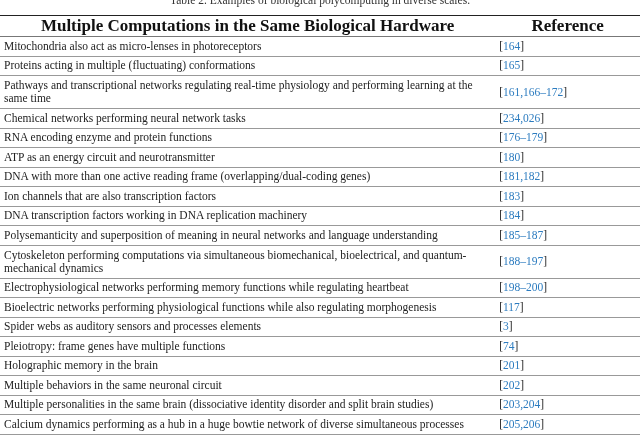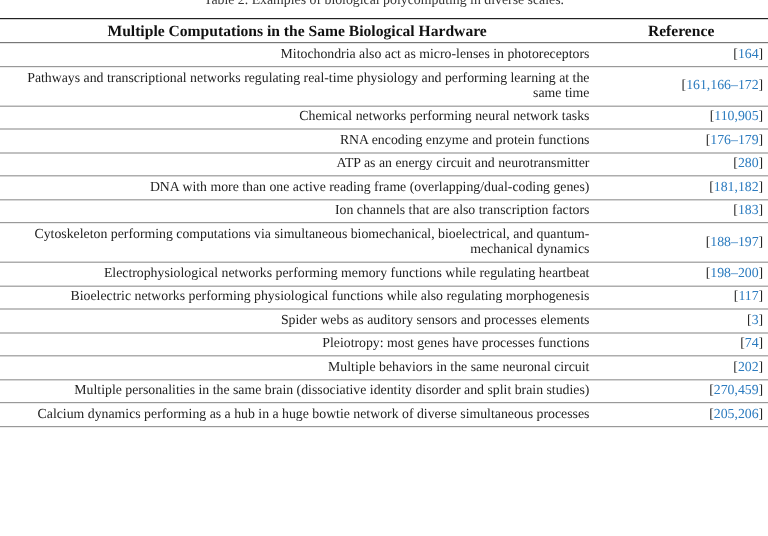--- a/index.html
+++ b/index.html
@@ -2,22 +2,22 @@
 <html><head>
 <meta charset="utf-8">
 <style>
   html, body { margin: 0; padding: 0; background: #ffffff; }
   body { width: 640px; height: 447px; overflow: hidden; position: relative;
          font-family: "Liberation Serif", "DejaVu Serif", serif; color: #222; }
   .caption { position: absolute; top: -6px; left: 0; width: 640px; text-align: center;
              font-size: 11.5px; color: #333; white-space: nowrap; }
   table { position: absolute; top: 15px; left: 0; width: 640px; border-collapse: collapse; }
   thead tr { border-top: 1.5px solid #222; border-bottom: 1px solid #777; }
-  th { font-weight: bold; font-size: 13px; height: 19px; padding: 0 4px; color: #111; }
-  td { font-size: 11.5px; text-align: right; padding: 0 4px; line-height: 13px; color: #222; }
+  th { font-weight: bold; font-size: 17px; height: 19px; padding: 0 4px; color: #111; }
+  td { font-size: 11.5px; text-align: left; padding: 0 4px; line-height: 13px; color: #222; }
   tbody tr { border-bottom: 1px solid #999; }
   tbody tr.single td { height: 18.5px; }
   tbody tr.double td { height: 32px; }
   .c1 { width: 494px; }
   .c2 { width: 138px; }
   .ref { white-space: nowrap; margin-top: 36px; }
   .ref .num { color: #2b7bbf; }
   .ref .br { color: #222; }
 </style>
 </head>
@@ -30,70 +30,86 @@
     <tr>
       <th class="c1">Multiple Computations in the Same Biological Hardware</th>
       <th class="c2">Reference</th>
     </tr>
   </thead>
   <tbody id="tbody">
       <tr class="single">
         <td class="c1">Mitochondria also act as micro-lenses in photoreceptors</td>
         <td class="c2 ref"><span class="br">[</span><span class="num">164</span><span class="br">]</span></td>
       </tr>
+      <tr class="single">
+        <td class="c1">Proteins acting in multiple (fluctuating) conformations</td>
+        <td class="c2 ref"><span class="br">[</span><span class="num">165</span><span class="br">]</span></td>
+      </tr>
       <tr class="double">
         <td class="c1">Pathways and transcriptional networks regulating real-time physiology and performing learning at the same time</td>
         <td class="c2 ref"><span class="br">[</span><span class="num">161,166–172</span><span class="br">]</span></td>
       </tr>
       <tr class="single">
         <td class="c1">Chemical networks performing neural network tasks</td>
-        <td class="c2 ref"><span class="br">[</span><span class="num">110,905</span><span class="br">]</span></td>
+        <td class="c2 ref"><span class="br">[</span><span class="num">234,026</span><span class="br">]</span></td>
       </tr>
       <tr class="single">
         <td class="c1">RNA encoding enzyme and protein functions</td>
         <td class="c2 ref"><span class="br">[</span><span class="num">176–179</span><span class="br">]</span></td>
       </tr>
       <tr class="single">
         <td class="c1">ATP as an energy circuit and neurotransmitter</td>
-        <td class="c2 ref"><span class="br">[</span><span class="num">280</span><span class="br">]</span></td>
+        <td class="c2 ref"><span class="br">[</span><span class="num">180</span><span class="br">]</span></td>
       </tr>
       <tr class="single">
         <td class="c1">DNA with more than one active reading frame (overlapping/dual-coding genes)</td>
         <td class="c2 ref"><span class="br">[</span><span class="num">181,182</span><span class="br">]</span></td>
       </tr>
       <tr class="single">
         <td class="c1">Ion channels that are also transcription factors</td>
         <td class="c2 ref"><span class="br">[</span><span class="num">183</span><span class="br">]</span></td>
+      </tr>
+      <tr class="single">
+        <td class="c1">DNA transcription factors working in DNA replication machinery</td>
+        <td class="c2 ref"><span class="br">[</span><span class="num">184</span><span class="br">]</span></td>
+      </tr>
+      <tr class="single">
+        <td class="c1">Polysemanticity and superposition of meaning in neural networks and language understanding</td>
+        <td class="c2 ref"><span class="br">[</span><span class="num">185–187</span><span class="br">]</span></td>
       </tr>
       <tr class="double">
         <td class="c1">Cytoskeleton performing computations via simultaneous biomechanical, bioelectrical, and quantum-mechanical dynamics</td>
         <td class="c2 ref"><span class="br">[</span><span class="num">188–197</span><span class="br">]</span></td>
       </tr>
       <tr class="single">
         <td class="c1">Electrophysiological networks performing memory functions while regulating heartbeat</td>
         <td class="c2 ref"><span class="br">[</span><span class="num">198–200</span><span class="br">]</span></td>
       </tr>
       <tr class="single">
         <td class="c1">Bioelectric networks performing physiological functions while also regulating morphogenesis</td>
         <td class="c2 ref"><span class="br">[</span><span class="num">117</span><span class="br">]</span></td>
       </tr>
       <tr class="single">
         <td class="c1">Spider webs as auditory sensors and processes elements</td>
         <td class="c2 ref"><span class="br">[</span><span class="num">3</span><span class="br">]</span></td>
       </tr>
       <tr class="single">
-        <td class="c1">Pleiotropy: most genes have processes functions</td>
+        <td class="c1">Pleiotropy: frame genes have multiple functions</td>
         <td class="c2 ref"><span class="br">[</span><span class="num">74</span><span class="br">]</span></td>
+      </tr>
+      <tr class="single">
+        <td class="c1">Holographic memory in the brain</td>
+        <td class="c2 ref"><span class="br">[</span><span class="num">201</span><span class="br">]</span></td>
       </tr>
       <tr class="single">
         <td class="c1">Multiple behaviors in the same neuronal circuit</td>
         <td class="c2 ref"><span class="br">[</span><span class="num">202</span><span class="br">]</span></td>
       </tr>
       <tr class="single">
         <td class="c1">Multiple personalities in the same brain (dissociative identity disorder and split brain studies)</td>
-        <td class="c2 ref"><span class="br">[</span><span class="num">270,459</span><span class="br">]</span></td>
+        <td class="c2 ref"><span class="br">[</span><span class="num">203,204</span><span class="br">]</span></td>
       </tr>
       <tr class="single">
         <td class="c1">Calcium dynamics performing as a hub in a huge bowtie network of diverse simultaneous processes</td>
         <td class="c2 ref"><span class="br">[</span><span class="num">205,206</span><span class="br">]</span></td>
       </tr>
     </tbody>
 </table>
 
 </body></html>

